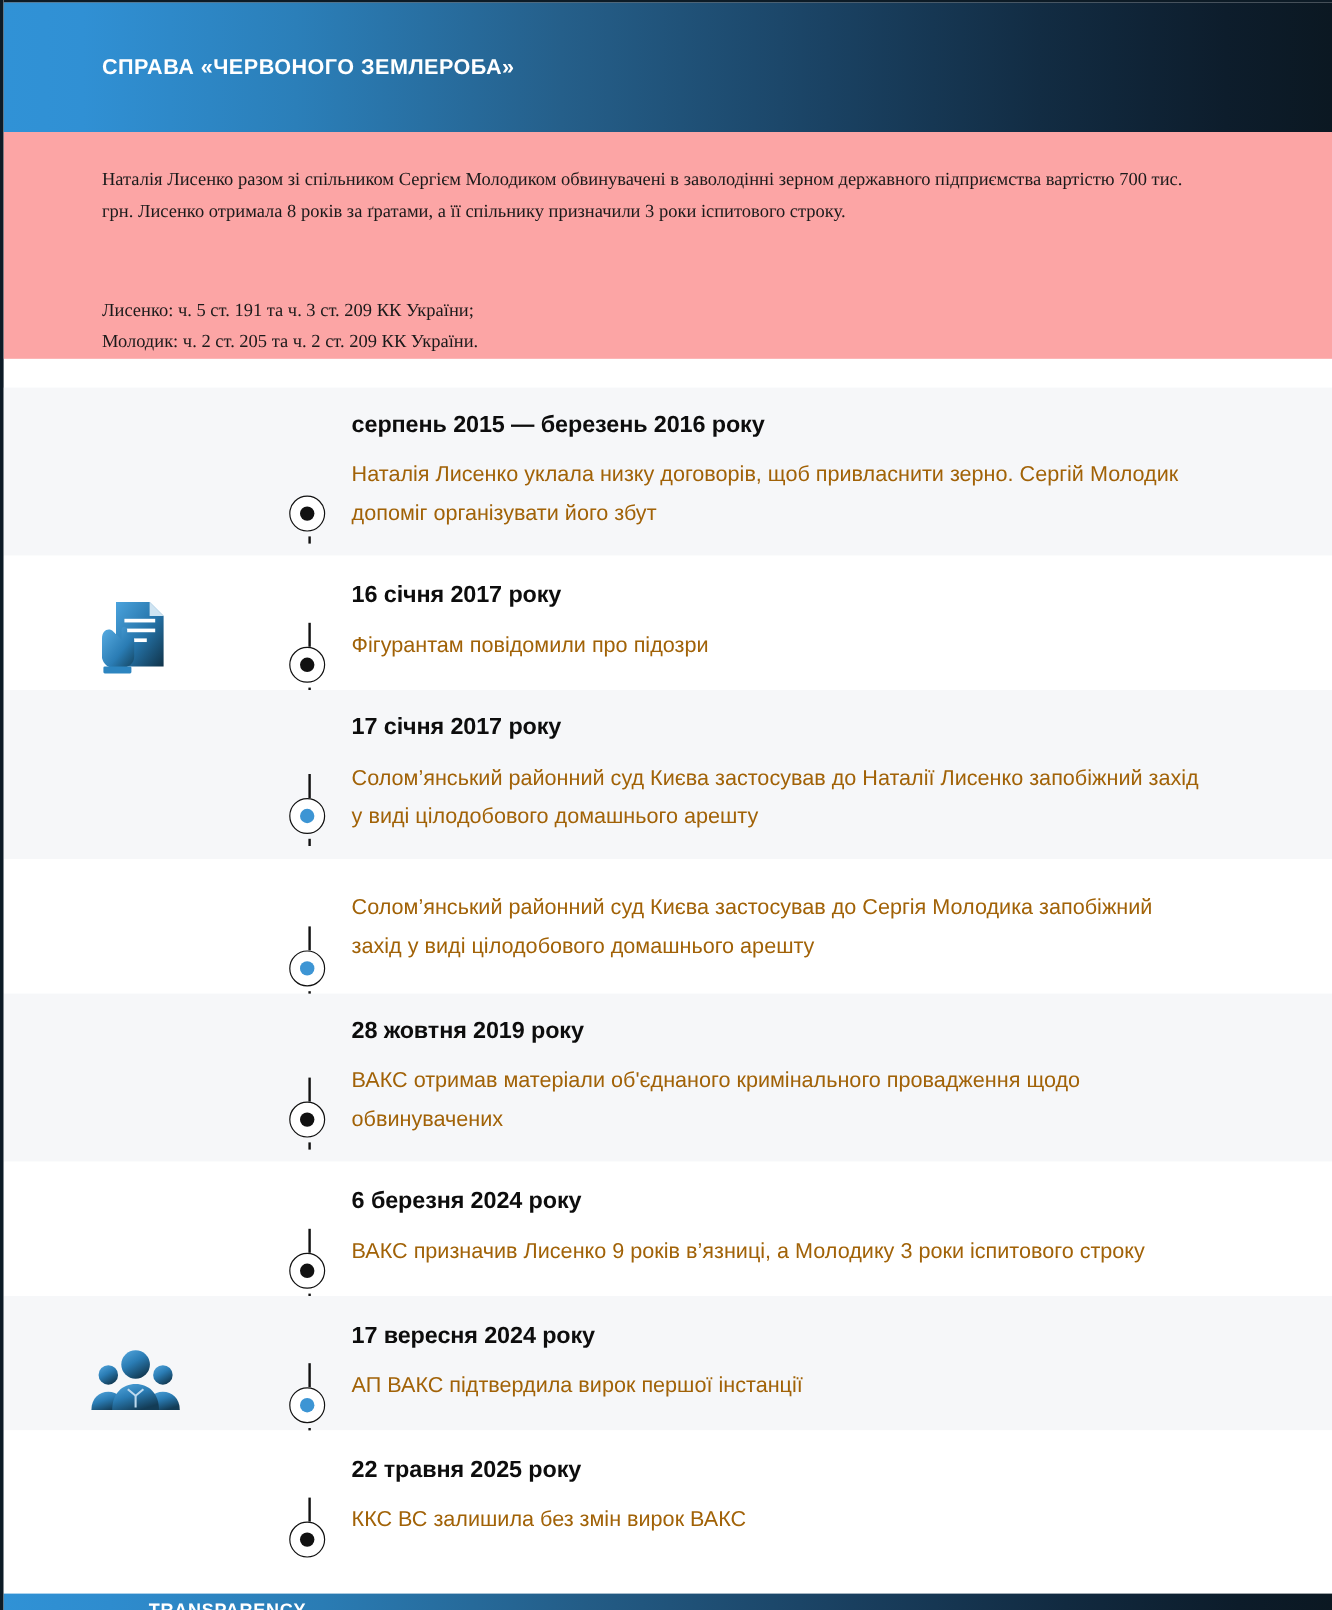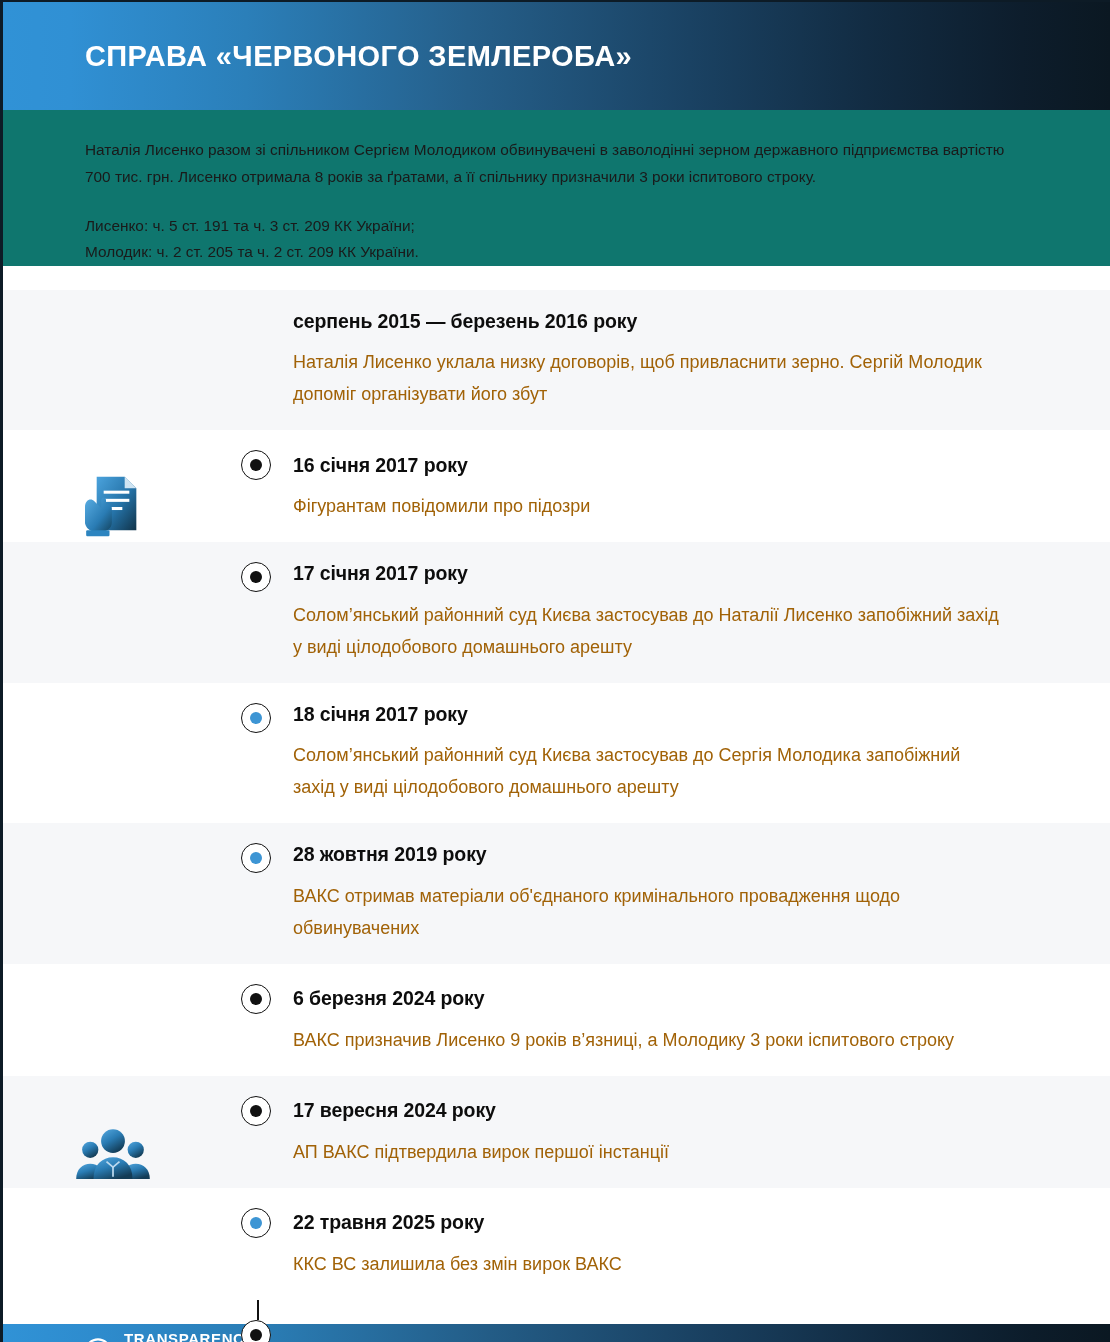--- a/index.html
+++ b/index.html
@@ -25,58 +25,59 @@
     position: relative;
     height: 110px;
     background: linear-gradient(90deg, #3092d6 0%, #3090d4 6%, #2b7fb9 22%, #255f8a 42%, #1a4263 62%, #122c43 78%, #0d1d2c 92%, #0b1822 100%);
     border-top: 2px solid #0d1b26;
     box-sizing: border-box;
     display: flex;
     align-items: center;
   }
   .header-title {
     color: #ffffff;
-    font-size: 29px;
+    font-size: 18px;
     font-weight: bold;
     letter-spacing: 0.4px;
     margin-left: 82px;
     text-transform: uppercase;
     white-space: nowrap;
   }
 
   
   .intro {
     padding: 26px 82px 0 82px;
-    background: #0f766e;
+    background: #fca5a5;
+    font-family: Liberation Serif, serif;
   }
   .intro p {
     margin: 0;
     color: #1a1a1a;
     font-size: 15.4px;
     line-height: 1.78;
     max-width: 920px;
   }
   .intro .laws {
-    margin-top: 22px;
+    margin-top: 55px;
   }
   .intro .laws div {
     color: #1a1a1a;
     font-size: 15.4px;
     line-height: 1.72;
   }
   .intro-spacer { height: 24px; }
 
   
   .timeline {
     position: relative;
   }
   .row {
     position: relative;
     display: flex;
-    align-items: flex-end;
+    align-items: center;
     min-height: 112px;
     box-sizing: border-box;
   }
   .row.shade { background: #f6f7f9; }
   .row.plain { background: #ffffff; }
 
   .row-icon {
     position: relative;
     width: 220px;
     flex: 0 0 220px;
@@ -290,21 +291,20 @@
         <div class="row-marker">
           <div class="marker-wrap">
             <div class="marker-line-up"></div>
             <div class="marker-line-down"></div>
             <div class="marker-circle">
               <div class="marker-dot blue"></div>
             </div>
           </div>
         </div>
         <div class="row-body">
-          <div class="row-date">18 січня 2017 року</div>
           <div class="row-desc">Солом’янський районний суд Києва застосував до Сергія Молодика запобіжний захід у виді цілодобового домашнього арешту</div>
         </div>
       </div>
       <div class="row shade">
         <div class="row-icon"></div>
         <div class="row-marker">
           <div class="marker-wrap">
             <div class="marker-line-up"></div>
             <div class="marker-line-down"></div>
             <div class="marker-circle">

